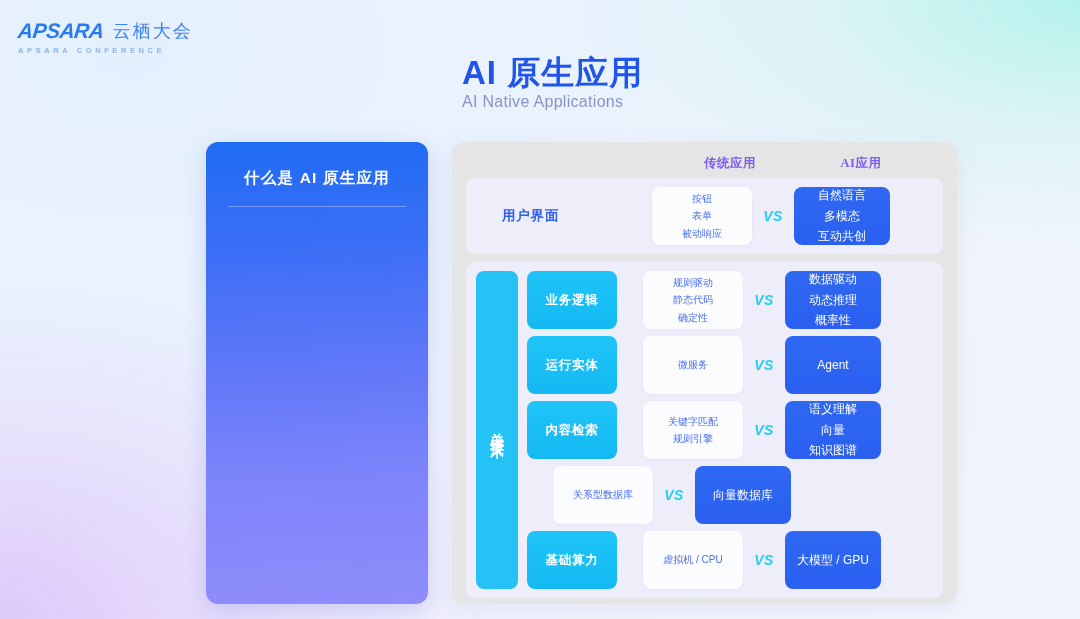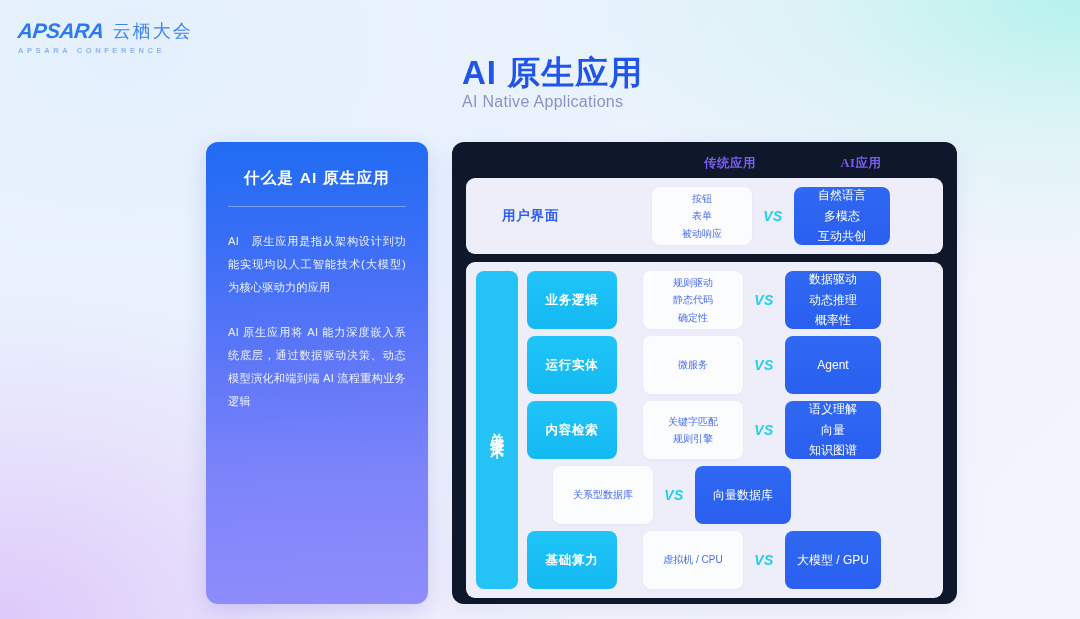--- a/index.html
+++ b/index.html
@@ -67,21 +67,21 @@
   .lc-para {
     color: #eef1ff; font-size: 11.2px; line-height: 2.05;
     letter-spacing: 0.2px; text-align: justify;
   }
   .lc-para + .lc-para { margin-top: 22px; }
 
   
   #right-panel {
     position: absolute; left: 452px; top: 142px;
     width: 505px; height: 462px;
-    background: #0f172a; border-radius: 12px;
+    background: #e5e5e5; border-radius: 12px;
     box-shadow: 0 6px 22px rgba(120,135,200,0.13);
     padding: 11px 14px 14px 14px;
   }
   .col-headers {
     position: relative; height: 25px;
   }
   .col-head {
     position: absolute; top: 2px;
     font-size: 12.5px; font-weight: 700; color: #7b5cf0;
     letter-spacing: 0.5px; text-align: center;
@@ -168,24 +168,20 @@
 </div>
 
 <div id="title-block">
   <div class="main-title">AI 原生应用</div>
   <div class="sub-title">AI Native Applications</div>
 </div>
 
 <div id="left-card">
   <div class="lc-title">什么是 AI 原生应用</div>
   <div class="lc-divider"></div>
-  <div class="lc-body">
-    <p class="lc-para">AI　原生应用是指从架构设计到功能实现均以人工智能技术(大模型)为核心驱动力的应用</p>
-    <p class="lc-para">AI 原生应用将 AI 能力深度嵌入系统底层，通过数据驱动决策、动态模型演化和端到端 AI 流程重构业务逻辑</p>
-  </div>
 </div>
 
 <div id="right-panel">
 
   <div class="col-headers">
     <div class="col-head trad">传统应用</div>
     <div class="col-head ai">AI应用</div>
   </div>
 
   <div class="band" id="band-ui">

